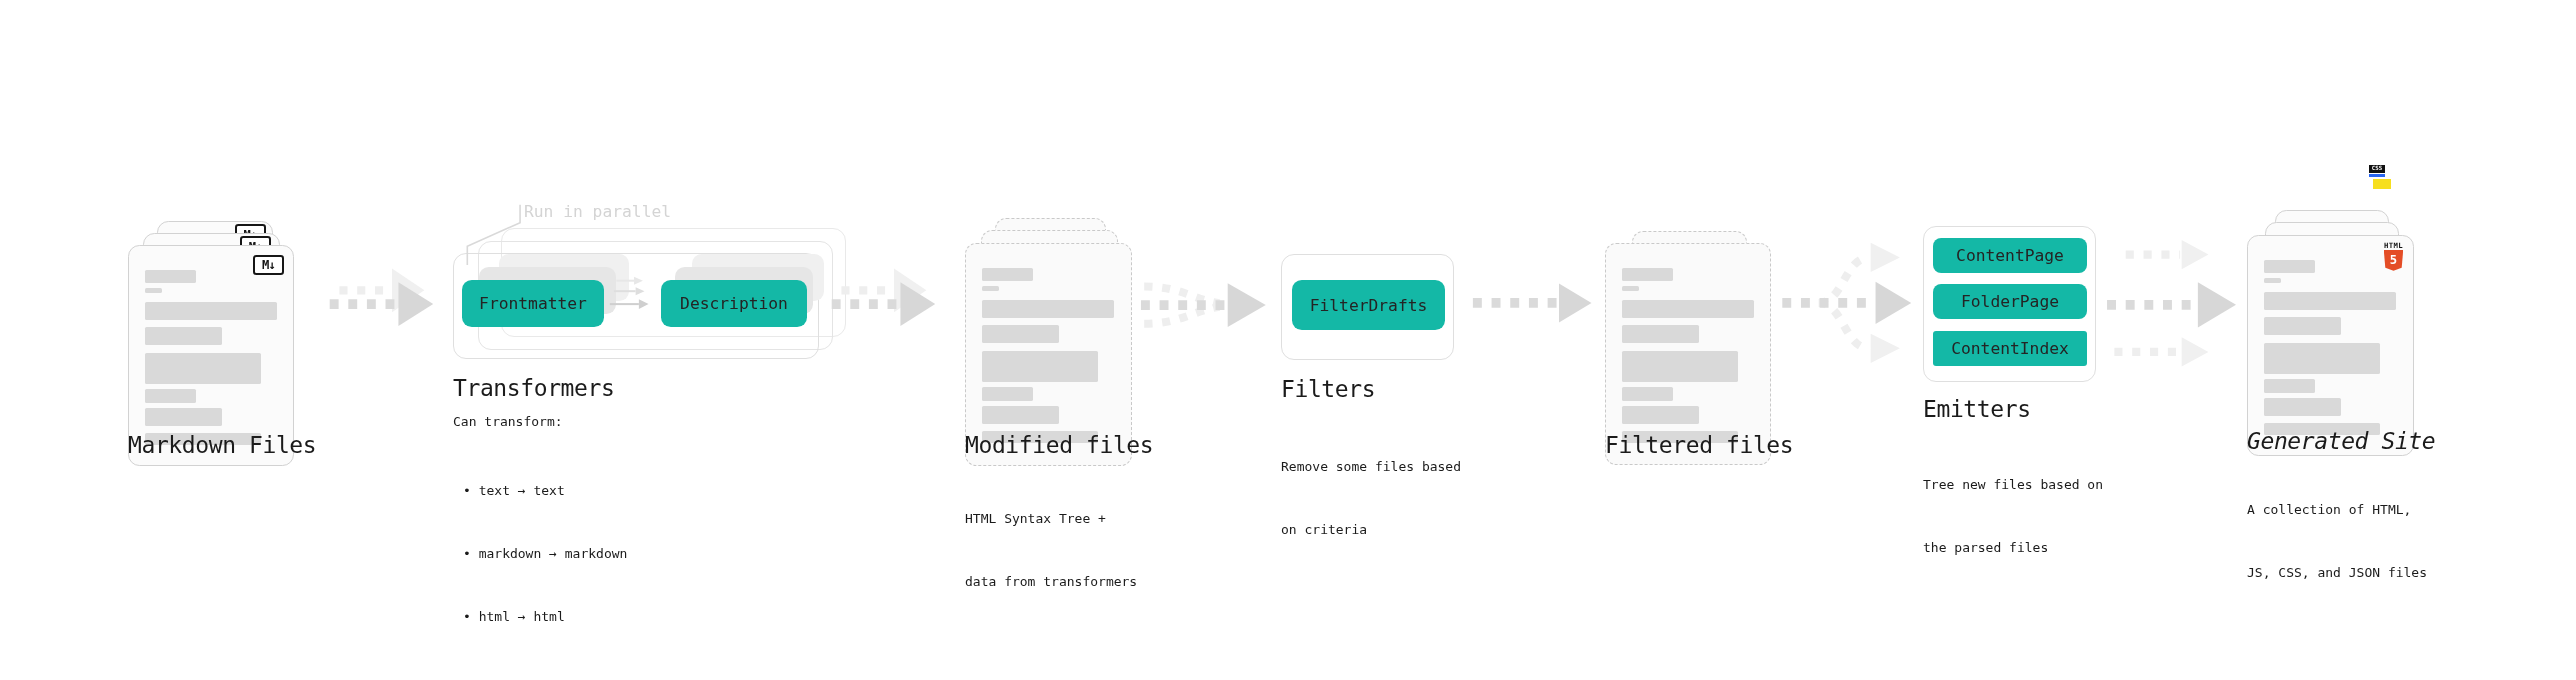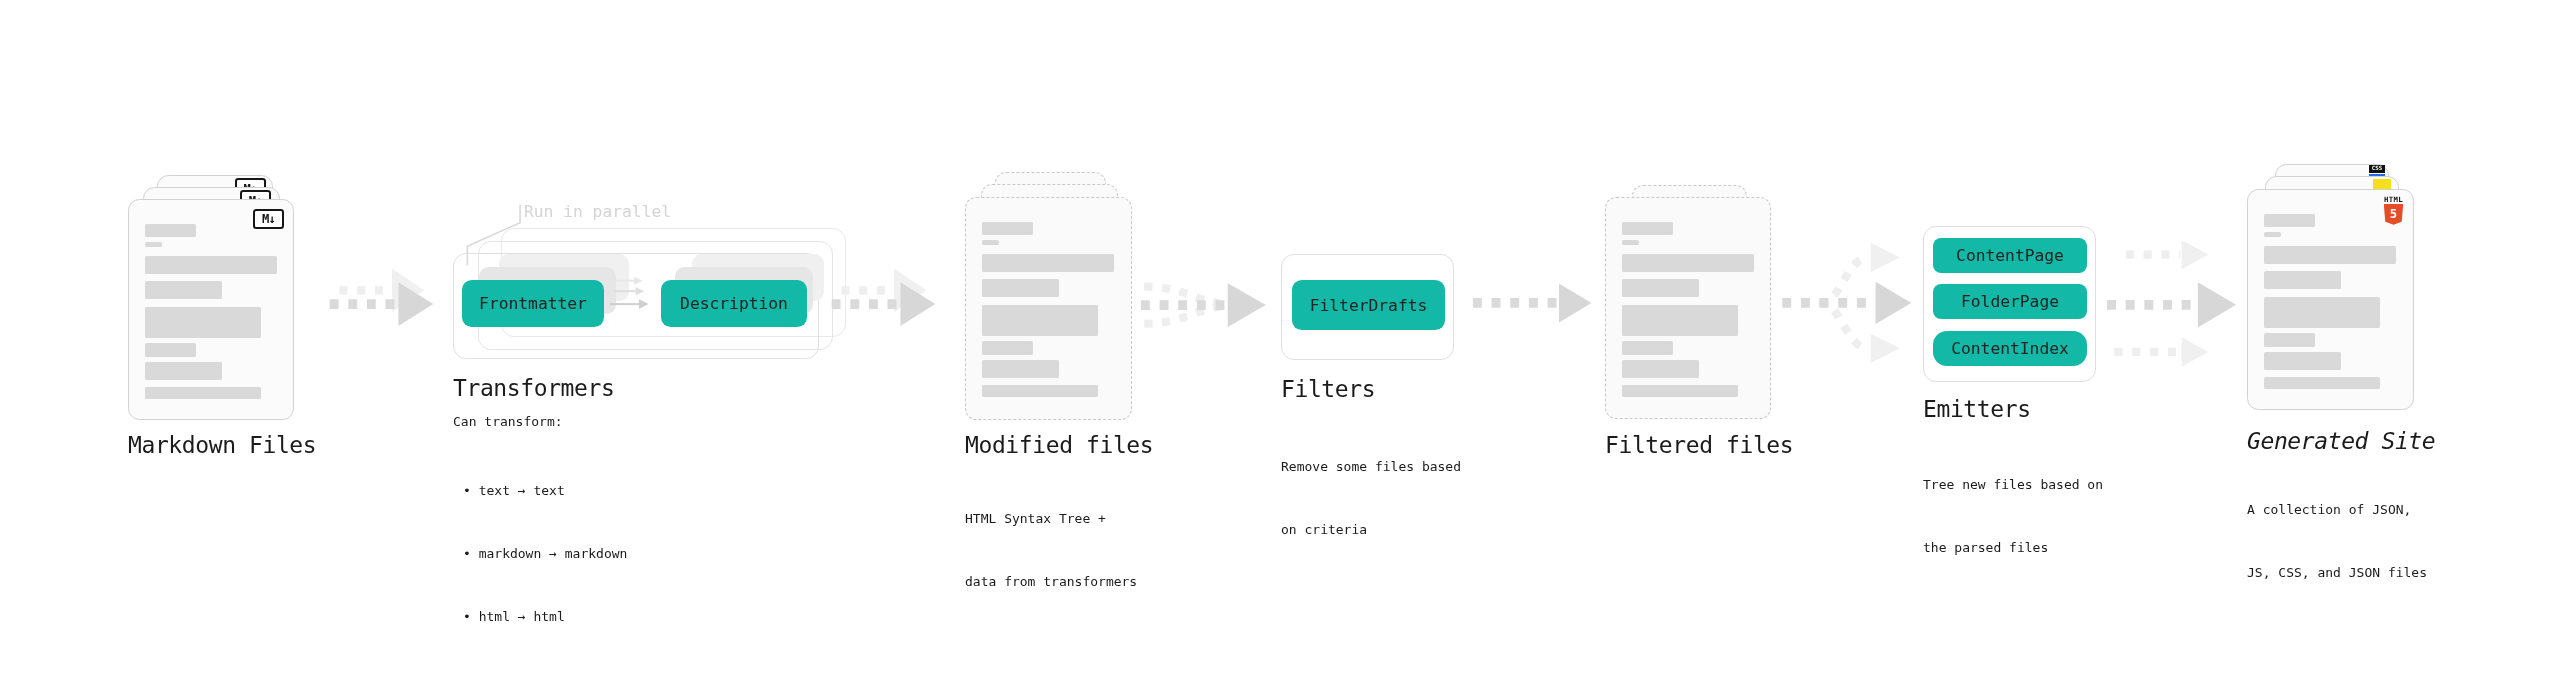--- a/index.html
+++ b/index.html
@@ -1,21 +1,21 @@
 <!DOCTYPE html>
 <html style="font-size:13px"><head>
 <meta charset="utf-8">
 <style>
   html,body{margin:0;padding:0;}
   body{
     width:2576px;height:681px;background:#ffffff;overflow:hidden;position:relative;
     font-family:"DejaVu Sans Mono","Liberation Mono",monospace;color:#1b1b1b;
   }
   
-  .fcard{position:absolute;background:#fbfbfb;border:1.6px solid #d2d2d2;border-radius:11.4px;box-sizing:border-box;}
+  .fcard{position:absolute;background:#fbfbfb;border:1.6px solid #d2d2d2;border-radius:11.4px;box-sizing:border-box;margin-top:46px;}
   .fcard.dashed{background:#fafafa;border:1.6px dashed #c9c9c9;}
   .bars{position:absolute;left:16.3px;top:23.6px;width:134px;height:175px;}
   .bar{position:absolute;background:#d9d9d9;border-radius:1.6px;}
   
   .md-badge{position:absolute;width:31px;height:20.3px;background:#ffffff;border:2px solid #161616;border-radius:3.3px;
     box-sizing:border-box;display:flex;align-items:center;justify-content:center;
     font-size:12.2px;font-weight:bold;letter-spacing:-0.8px;color:#161616;}
   
   .panel{position:absolute;border:1.6px solid #dfdfdf;border-radius:13px;box-sizing:border-box;background:transparent;}
   .panel.filled{background:#ffffff;}
@@ -186,21 +186,21 @@
     <polygon class="head-light" points="114,6 114,42 150,24"></polygon>
     <polygon class="head-light" points="114,118 114,154 150,136"></polygon>
     <line class="dash-dark" x1="5" y1="80" x2="118" y2="80"></line>
     <polygon class="head-dark" points="120,54 120,106 164,80"></polygon>
   </svg>
 
   <div>
     <div class="panel filled" style="left:1923px;top:226px;width:173px;height:156px;"></div>
     <div class="pill" style="left:1933px;top:238px;width:154px;height:35px;border-radius:8.1px;">ContentPage</div>
     <div class="pill" style="left:1933px;top:284px;width:154px;height:35px;border-radius:8.1px;">FolderPage</div>
-    <div class="pill" style="left:1933px;top:331px;width:154px;height:35px;border-radius:14px;">ContentIndex</div>
+    <div class="pill" style="left:1933px;top:331px;width:154px;height:35px;border-radius:3px;">ContentIndex</div>
     <div class="title" style="left:1923px;top:396px;">Emitters</div>
     <div class="sub" style="left:1923px;top:432px;">
       <div>Tree new files based on</div>
       <div>the parsed files</div>
     </div>
   </div>
 
   <svg style="left:2103px;top:230px;" width="146" height="140" viewBox="0 0 180 172">
     <line class="dash-light" x1="28" y1="30" x2="95" y2="30"></line>
     <polygon class="head-light" points="97,12 97,48 130,30"></polygon>
@@ -231,19 +231,19 @@
           <div class="bar" style="left: 0px; top: 32.5px; width: 132px; height: 18px;"></div>
           <div class="bar" style="left: 0px; top: 57px; width: 77px; height: 18px;"></div>
           <div class="bar" style="left: 0px; top: 83px; width: 116px; height: 31px;"></div>
           <div class="bar" style="left: 0px; top: 119px; width: 51px; height: 14px;"></div>
           <div class="bar" style="left: 0px; top: 138px; width: 77px; height: 18px;"></div>
           <div class="bar" style="left: 0px; top: 163px; width: 116px; height: 12.2px;"></div>
         </div>
     </div>
     <div class="title" style="left:2247px;top:428px;font-style:italic;">Generated Site</div>
     <div class="sub" style="left:2247px;top:457px;">
-      <div>A collection of JSON,</div>
+      <div>A collection of HTML,</div>
       <div>JS, CSS, and JSON files</div>
     </div>
   </div>
 
 </div>
 
 
 </body></html>

